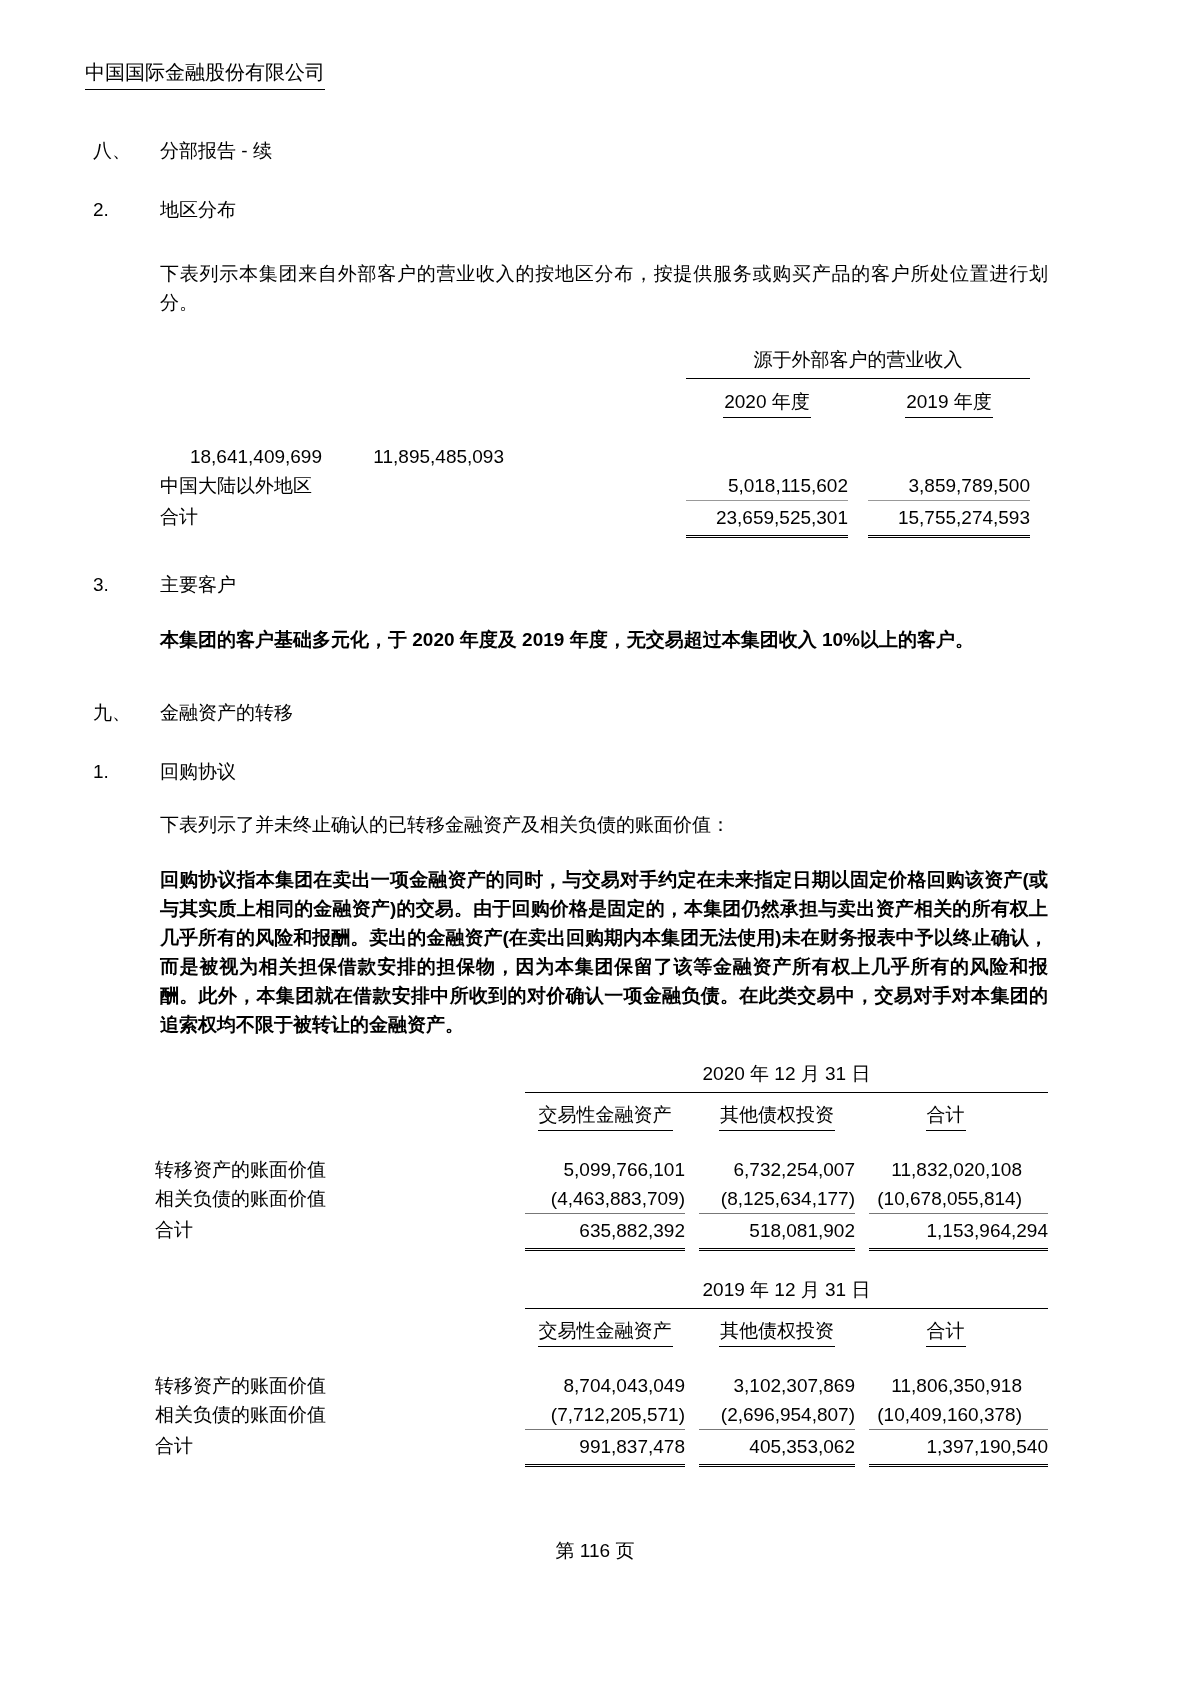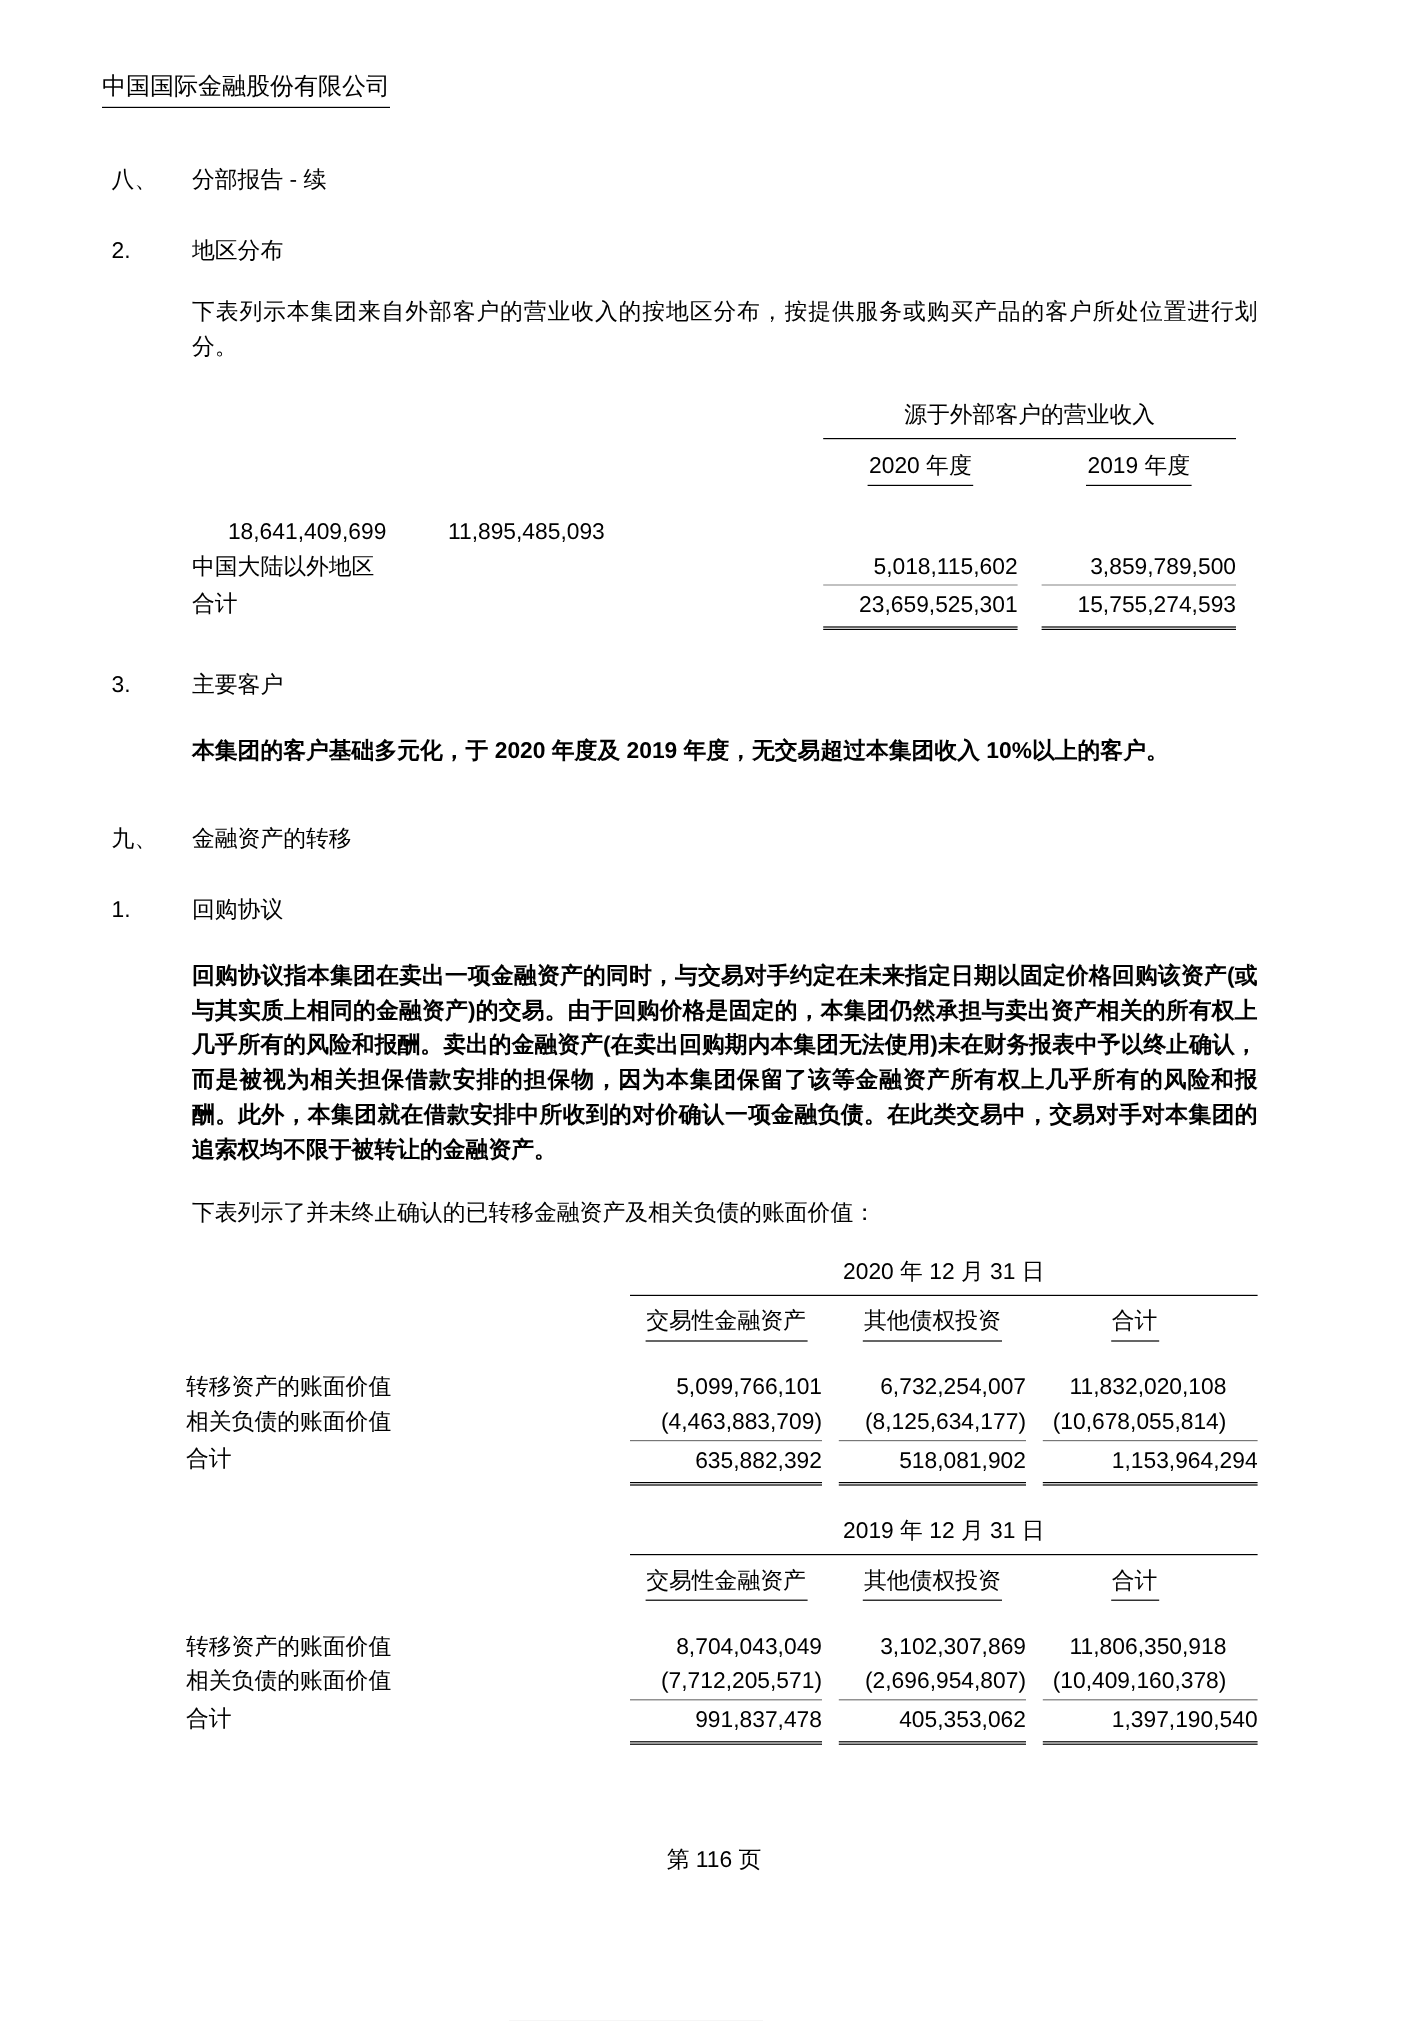--- a/index.html
+++ b/index.html
@@ -39,21 +39,21 @@
   .t2 .ch{text-align:center;}
   .t2 .ch .u{display:inline-block;border-bottom:1.5px solid #000;padding:0 1px 1px;}
   .t2 .colhead-row{margin-top:7px;}
   .t2 .data-first{margin-top:24px;}
   .t2 .total .tot{border-top:1px solid #777;border-bottom:3px double #000;padding:2px 0 3px;}
   .t2 .total .lbl{padding-top:2px;}
   .footer{position:absolute;left:0;right:0;top:1536px;text-align:center;}
   
   .mt46{margin-top:46px;} .mt32{margin-top:32px;} .mt30{margin-top:30px;}
   .mt28{margin-top:28px;} .mt26{margin-top:26px;font-weight:bold;} .mt24{margin-top:24px;}
-  .mt22{margin-top:22px;} .mt20{margin-top:20px;} .mt44{margin-top:44px;}
+  .mt22{margin-top:35px;} .mt20{margin-top:20px;} .mt44{margin-top:44px;}
   .mt14{margin-top:24px;}
 </style>
 </head>
 <body>
 
 <div class="page">
 
   <div class="company-wrap">
     <span class="company">中国国际金融股份有限公司</span>
   </div>
@@ -106,23 +106,23 @@
   <div class="hrow mt44">
     <span class="hnum">九、</span>
     <span class="htitle">金融资产的转移</span>
   </div>
 
   <div class="hrow mt30">
     <span class="hnum">1.</span>
     <span class="htitle">回购协议</span>
   </div>
 
+  <div class="para mt24">下表列示了并未终止确认的已转移金融资产及相关负债的账面价值：</div>
+
   <div class="para mt26">回购协议指本集团在卖出一项金融资产的同时，与交易对手约定在未来指定日期以固定价格回购该资产(或与其实质上相同的金融资产)的交易。由于回购价格是固定的，本集团仍然承担与卖出资产相关的所有权上几乎所有的风险和报酬。卖出的金融资产(在卖出回购期内本集团无法使用)未在财务报表中予以终止确认，而是被视为相关担保借款安排的担保物，因为本集团保留了该等金融资产所有权上几乎所有的风险和报酬。此外，本集团就在借款安排中所收到的对价确认一项金融负债。在此类交易中，交易对手对本集团的追索权均不限于被转让的金融资产。</div>
-
-  <div class="para mt24">下表列示了并未终止确认的已转移金融资产及相关负债的账面价值：</div>
 
   <div class="t2 mt20">
     <div class="tr">
       <div class="lbl"></div>
       <div class="datespan">2020 年 12 月 31 日</div>
     </div>
     <div class="tr colhead-row">
       <div class="lbl"></div>
       <div class="c c1 ch"><span class="u">交易性金融资产</span></div>
       <div class="c c2 ch"><span class="u">其他债权投资</span></div>

